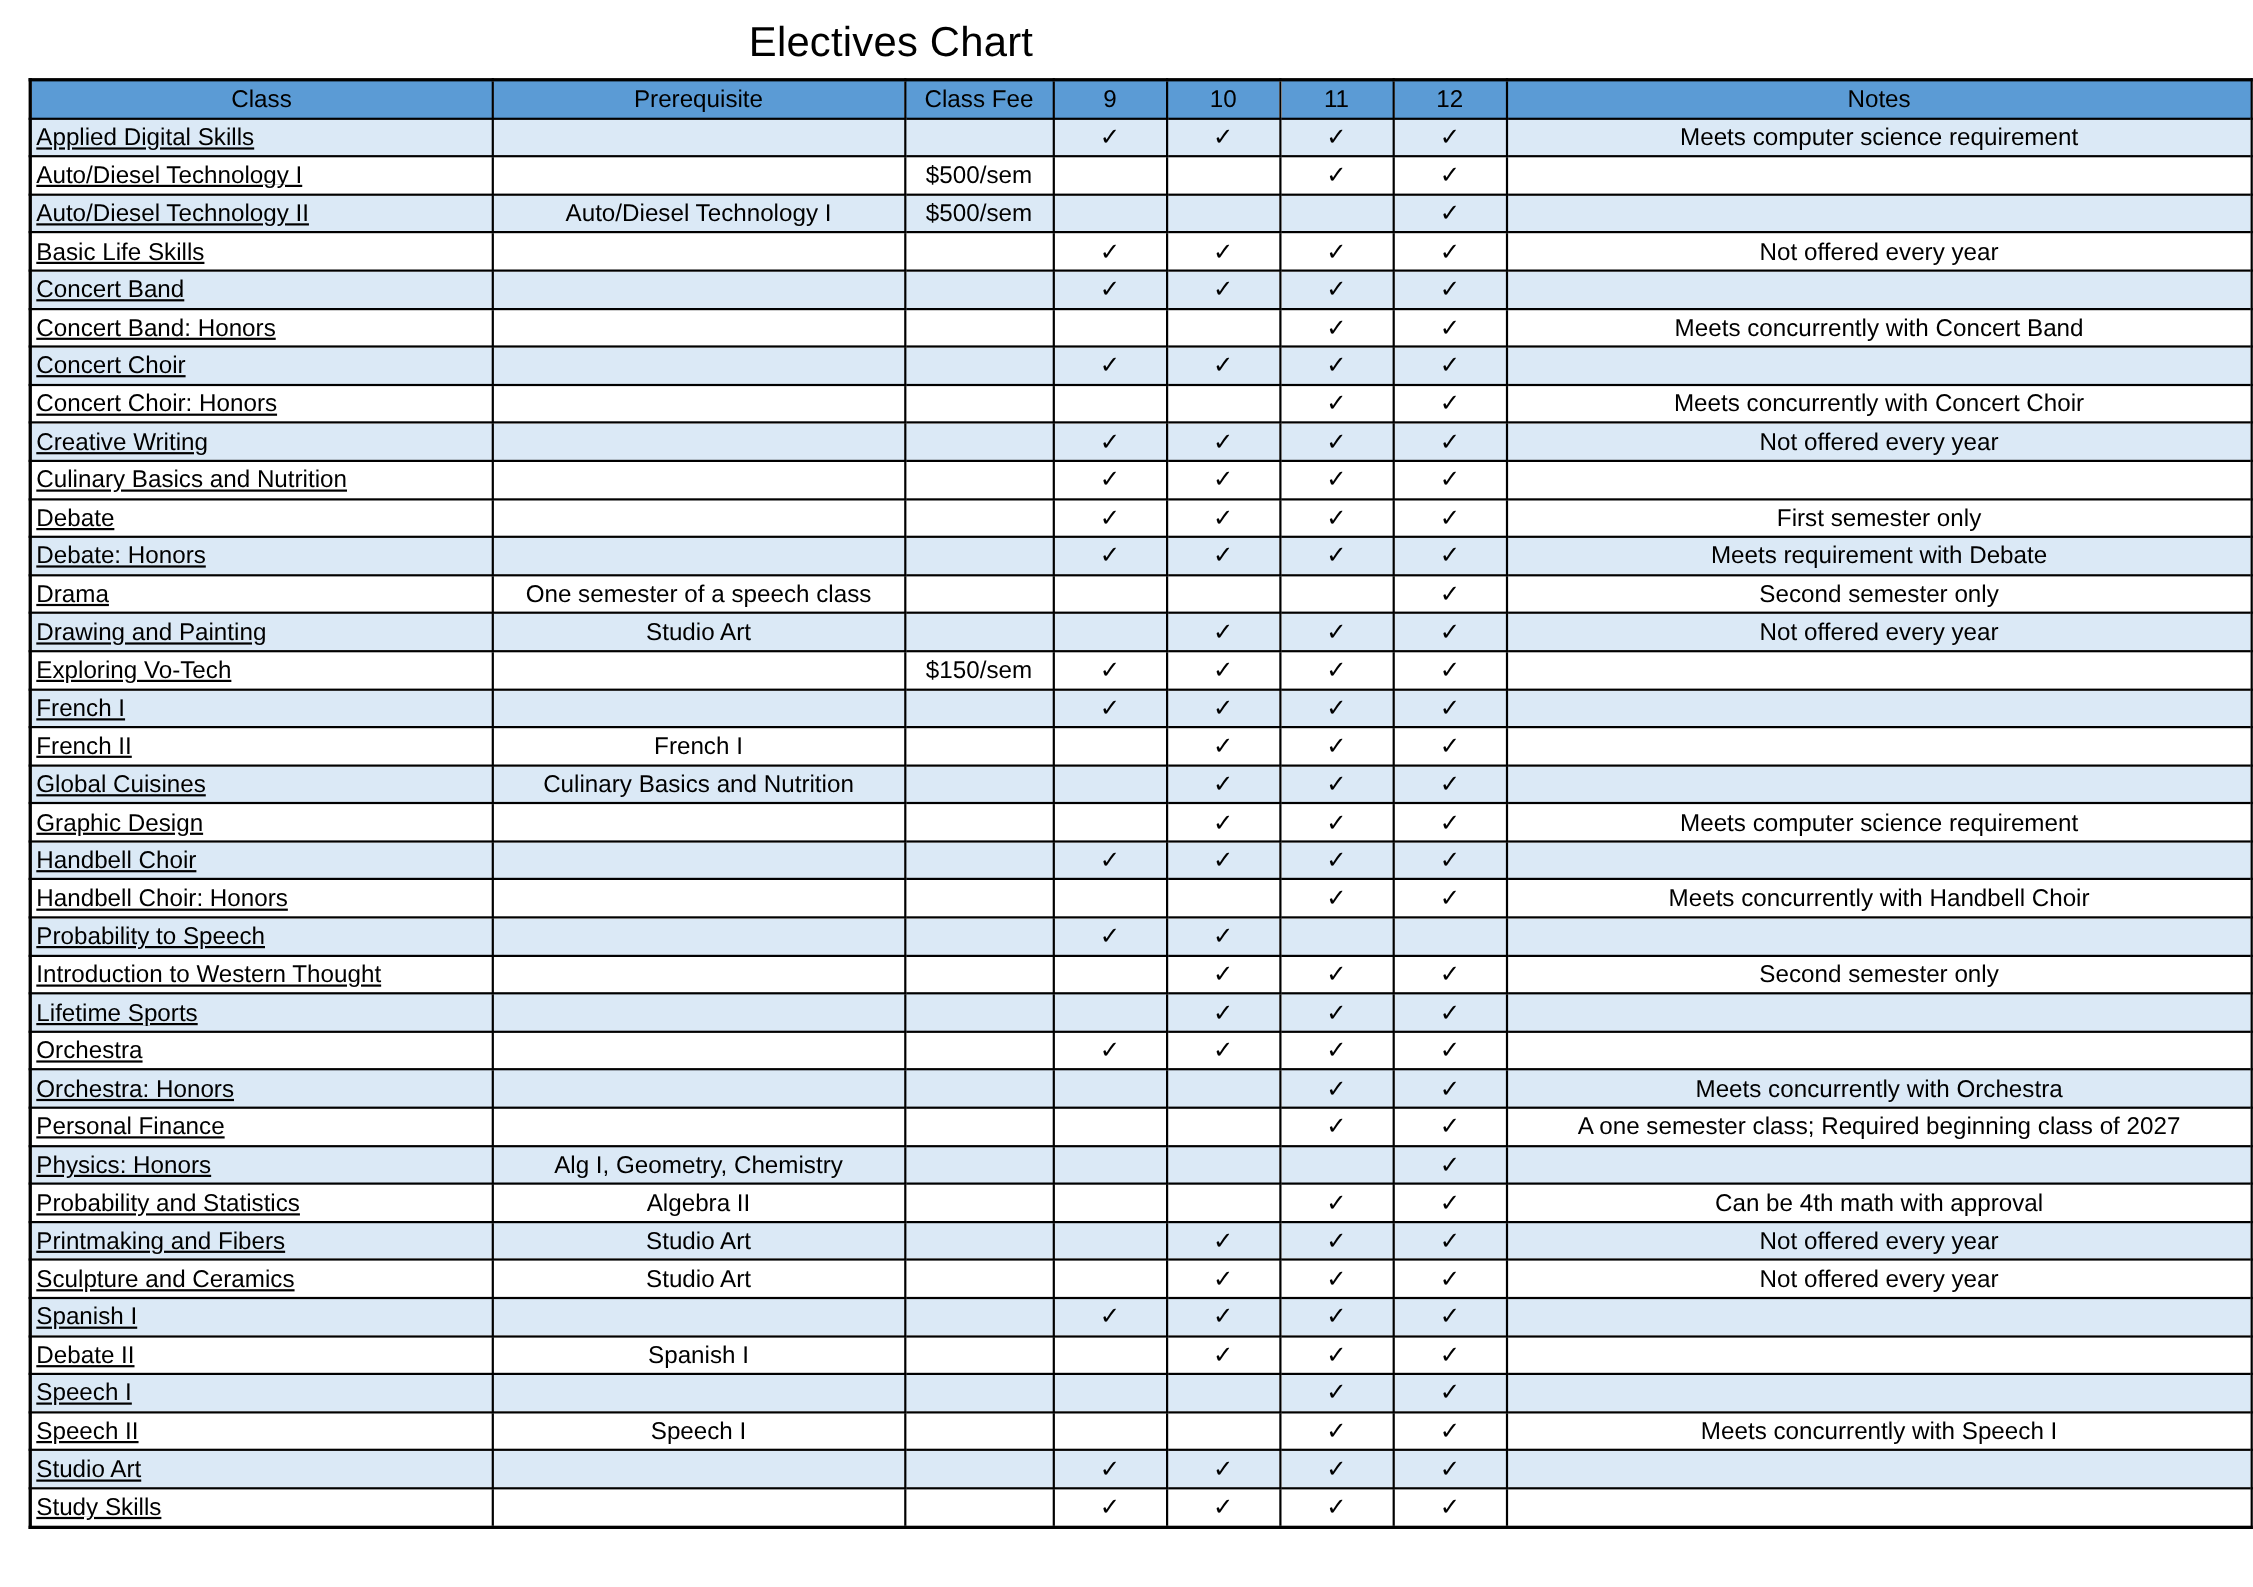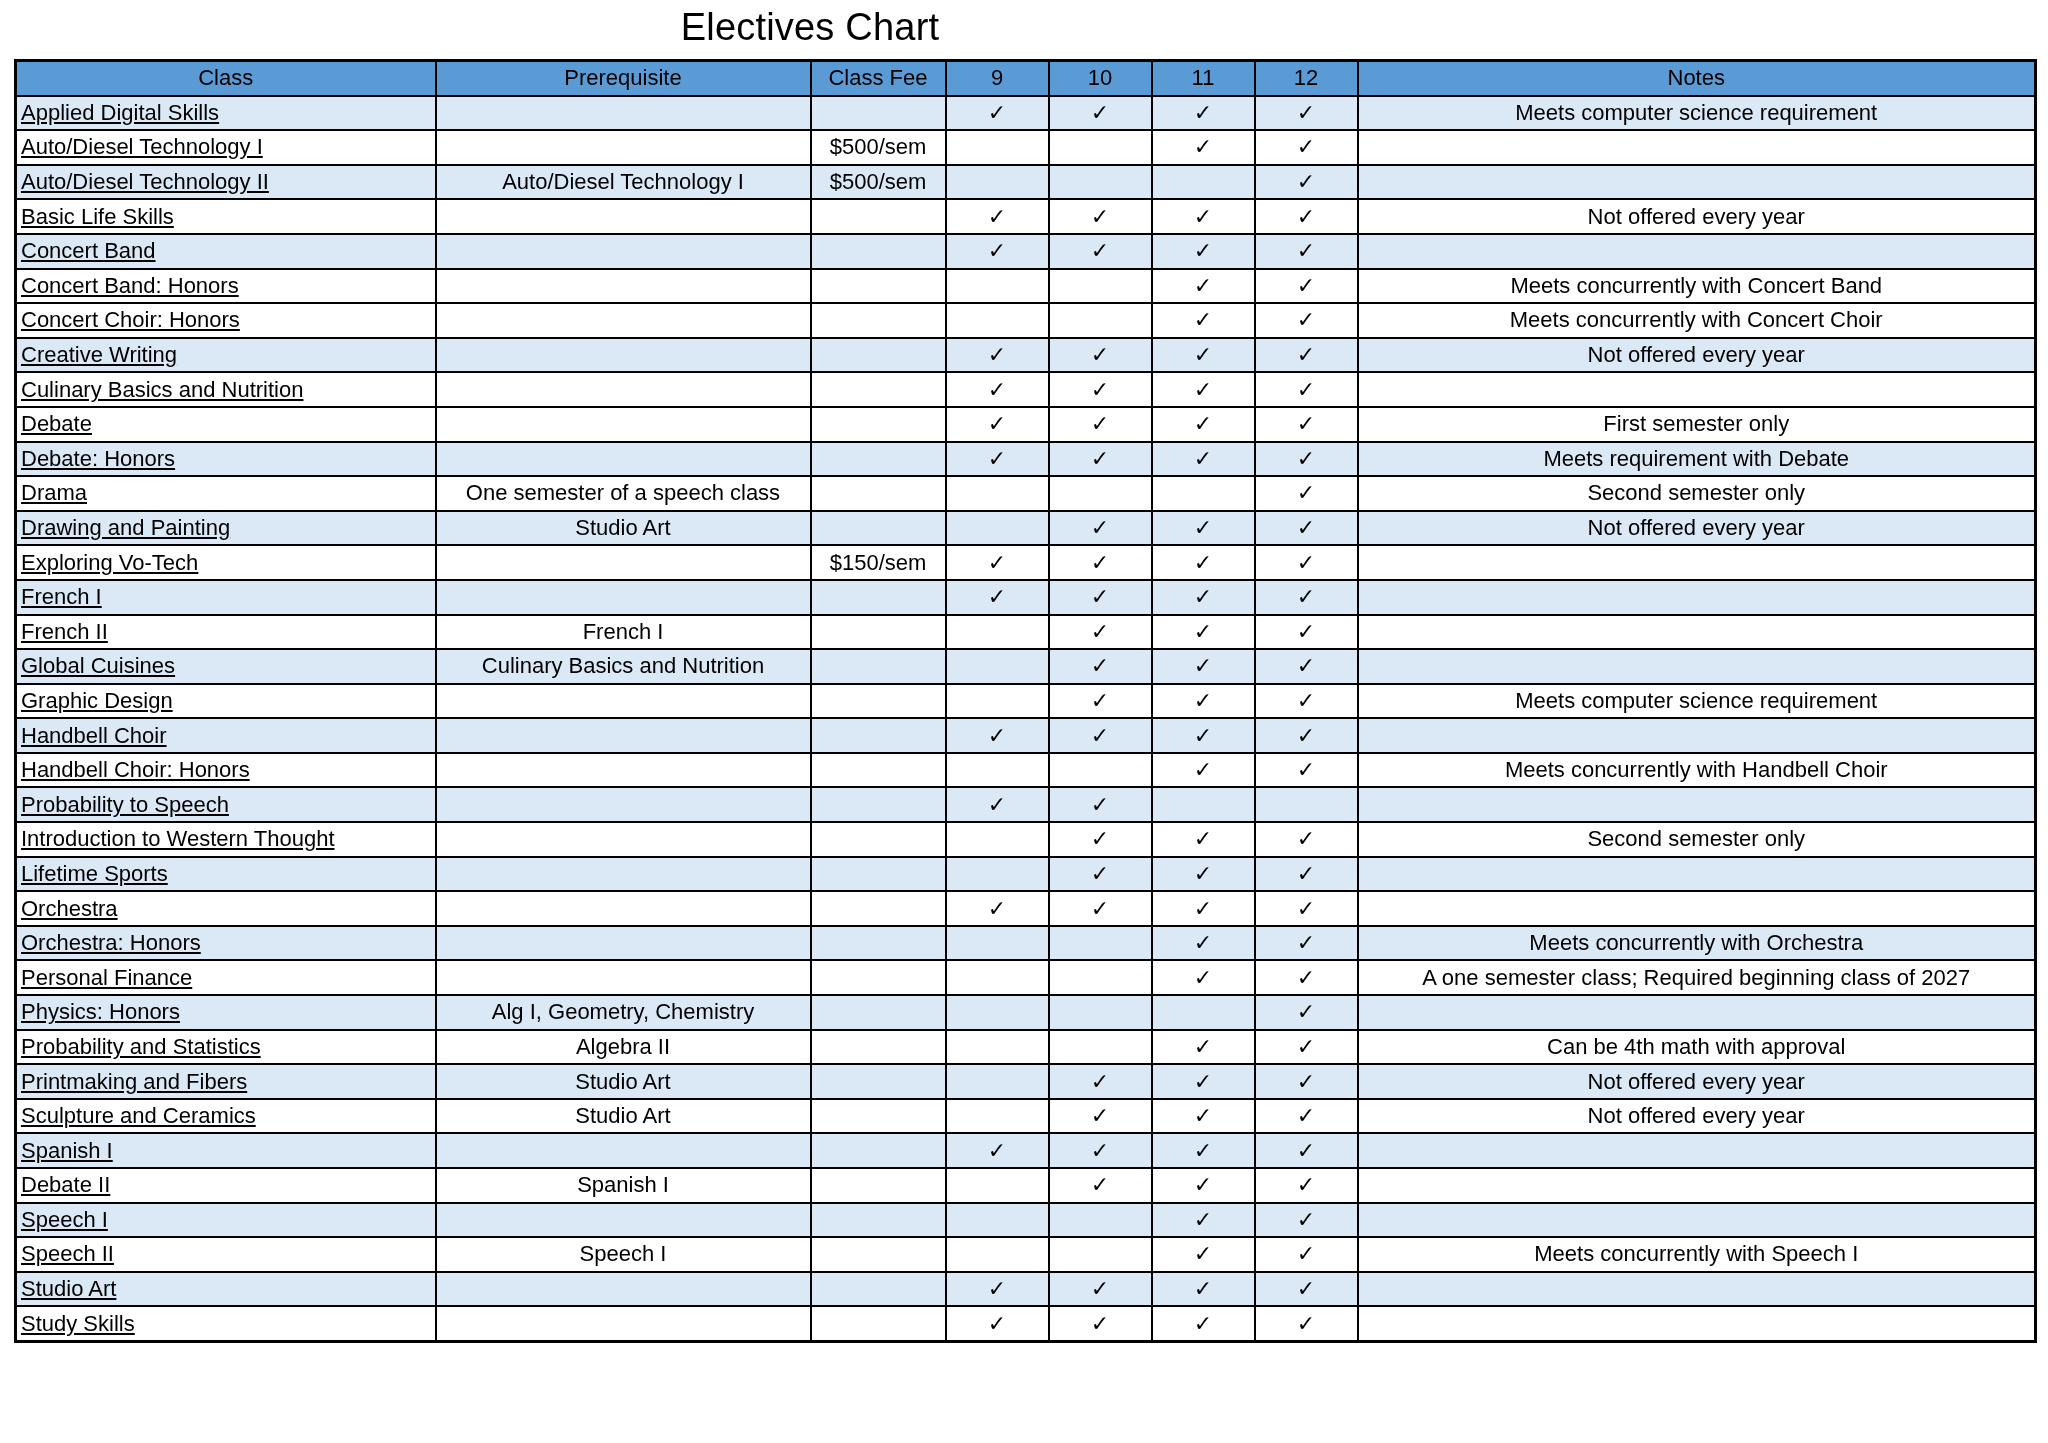--- a/index.html
+++ b/index.html
@@ -12,21 +12,21 @@
     width: 2048px;
     height: 1443px;
     font-family: "Liberation Sans", sans-serif;
     color: #000000;
     overflow: hidden;
   }
   .page {
     width: 1620px;
     height: 1443px;
     box-sizing: border-box;
-    padding: 0;
+    padding: 12px;
     position: relative;
   }
   .chart-title {
     text-align: center;
     font-size: 38px;
     font-weight: 400;
     letter-spacing: 0.2px;
     padding: 6px 0 10px 0;
     margin: 0;
     color: #000;
@@ -179,20 +179,30 @@
           <tr class="plain">
             <td class="class-cell">Concert Band: Honors</td>
             <td class="prereq-cell"></td>
             <td class="fee-cell"></td>
             <td class="grade-cell"></td>
             <td class="grade-cell"></td>
             <td class="grade-cell"><span class="check">✓</span></td>
             <td class="grade-cell"><span class="check">✓</span></td>
             <td class="notes-cell">Meets concurrently with Concert Band</td>
           </tr>
+          <tr class="shade">
+            <td class="class-cell">Concert Choir</td>
+            <td class="prereq-cell"></td>
+            <td class="fee-cell"></td>
+            <td class="grade-cell"><span class="check">✓</span></td>
+            <td class="grade-cell"><span class="check">✓</span></td>
+            <td class="grade-cell"><span class="check">✓</span></td>
+            <td class="grade-cell"><span class="check">✓</span></td>
+            <td class="notes-cell"></td>
+          </tr>
           <tr class="plain">
             <td class="class-cell">Concert Choir: Honors</td>
             <td class="prereq-cell"></td>
             <td class="fee-cell"></td>
             <td class="grade-cell"></td>
             <td class="grade-cell"></td>
             <td class="grade-cell"><span class="check">✓</span></td>
             <td class="grade-cell"><span class="check">✓</span></td>
             <td class="notes-cell">Meets concurrently with Concert Choir</td>
           </tr>

